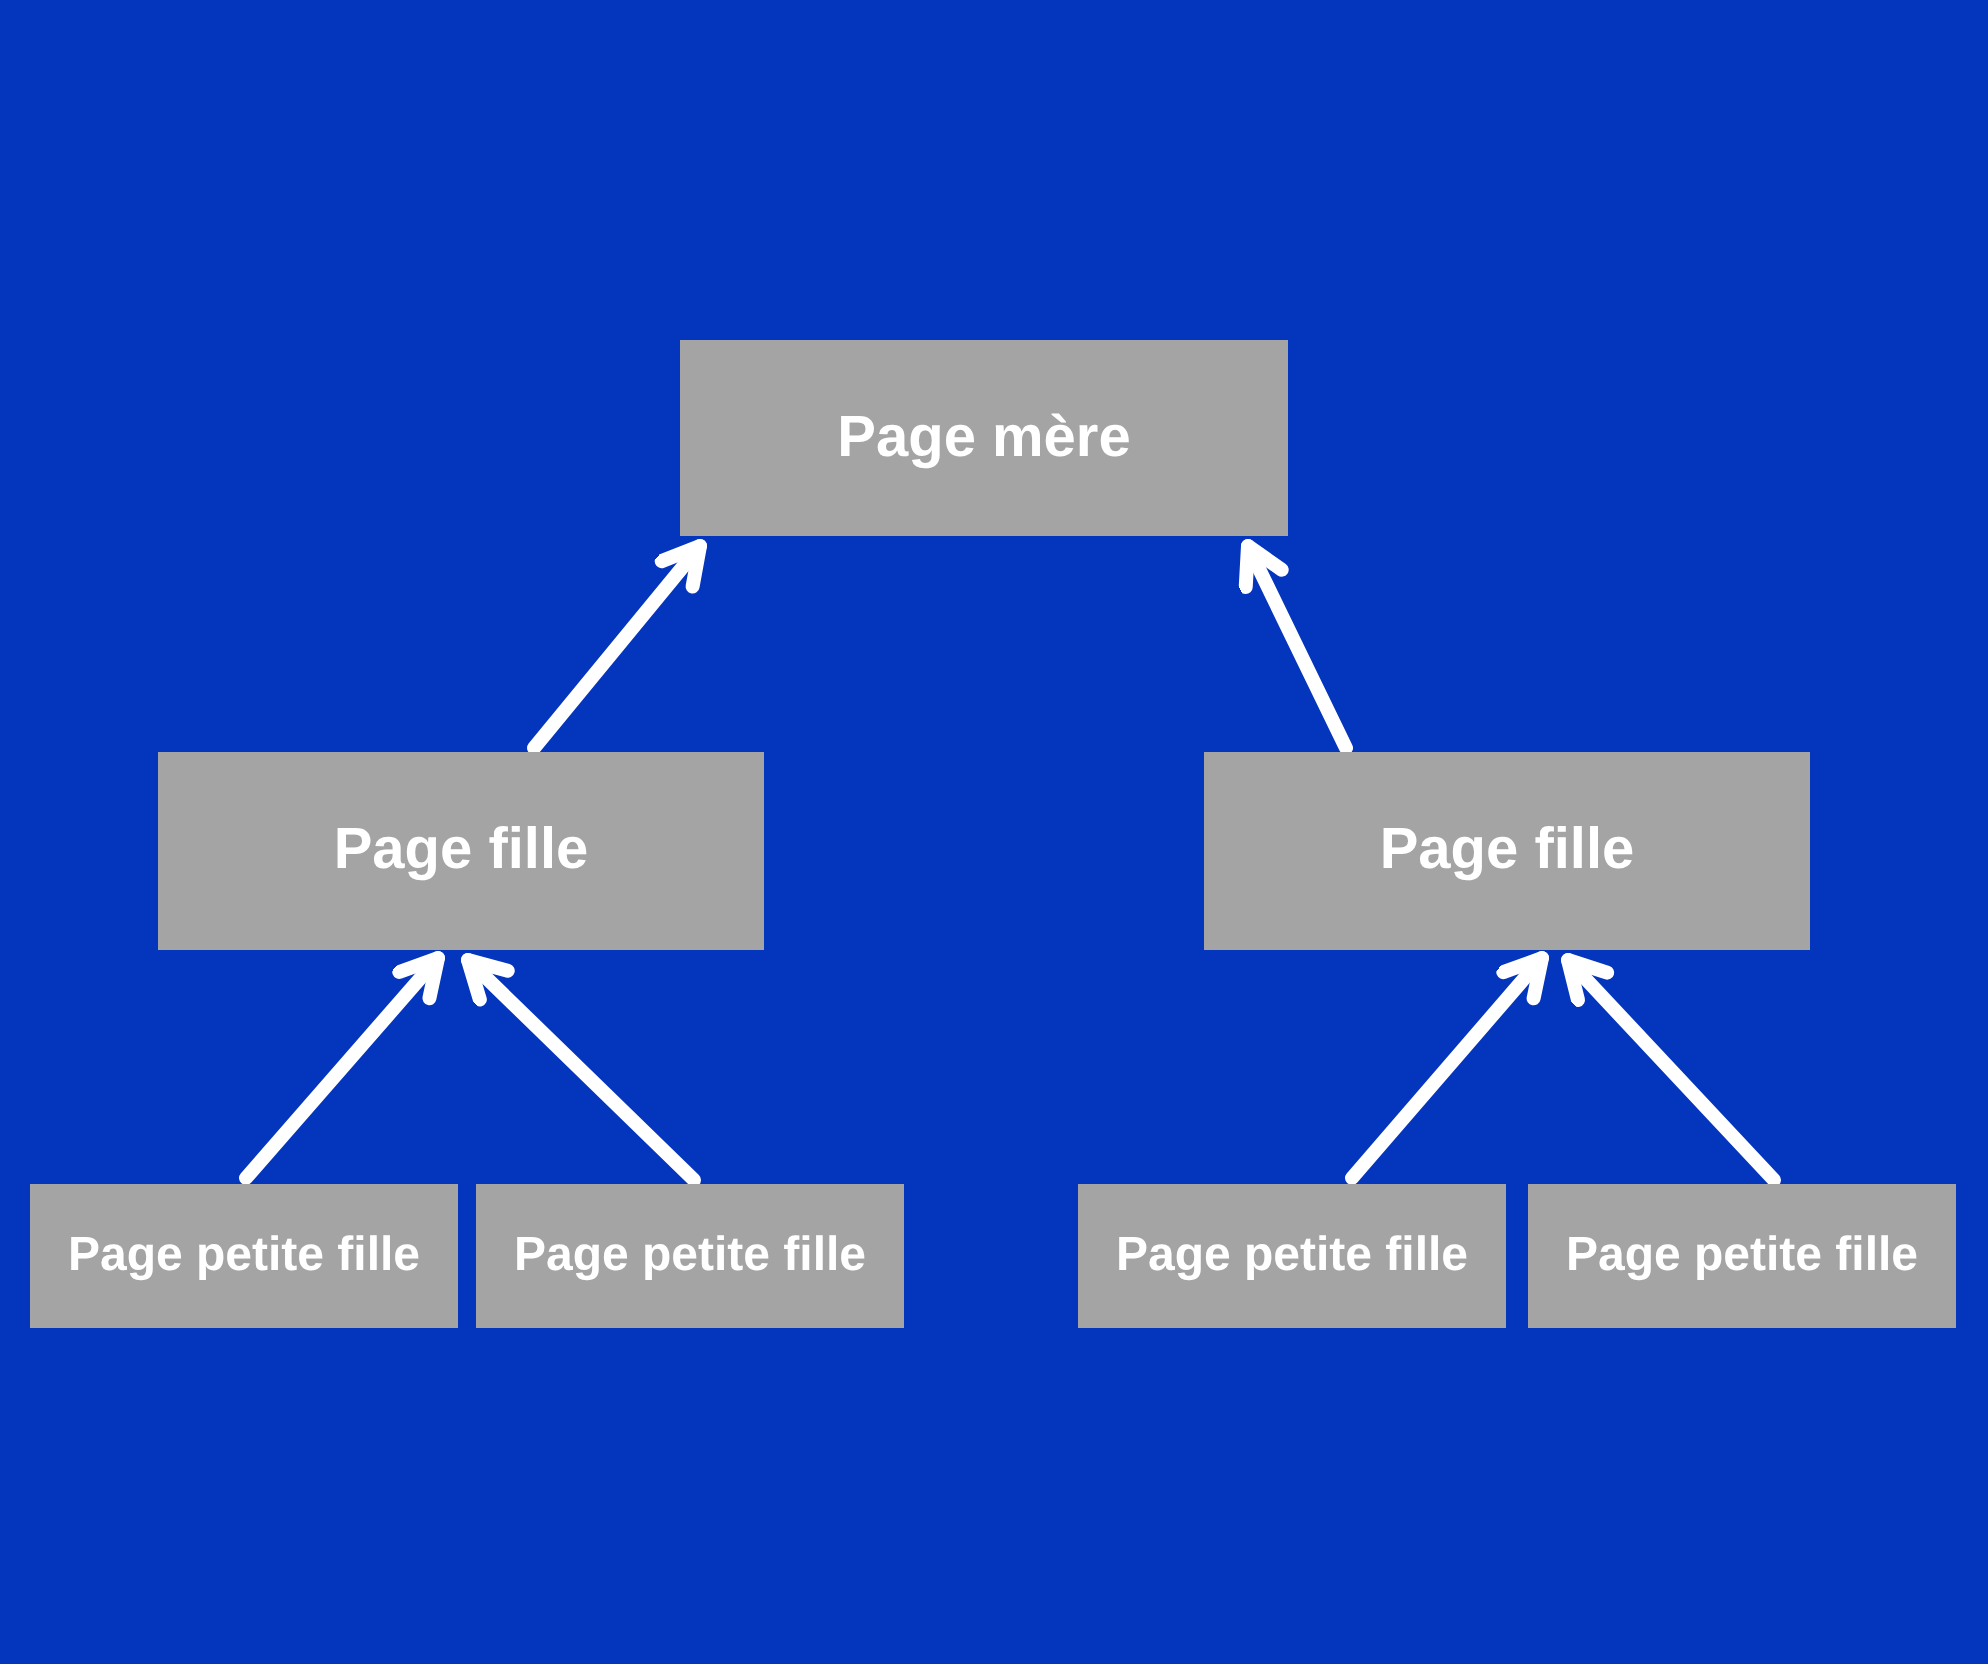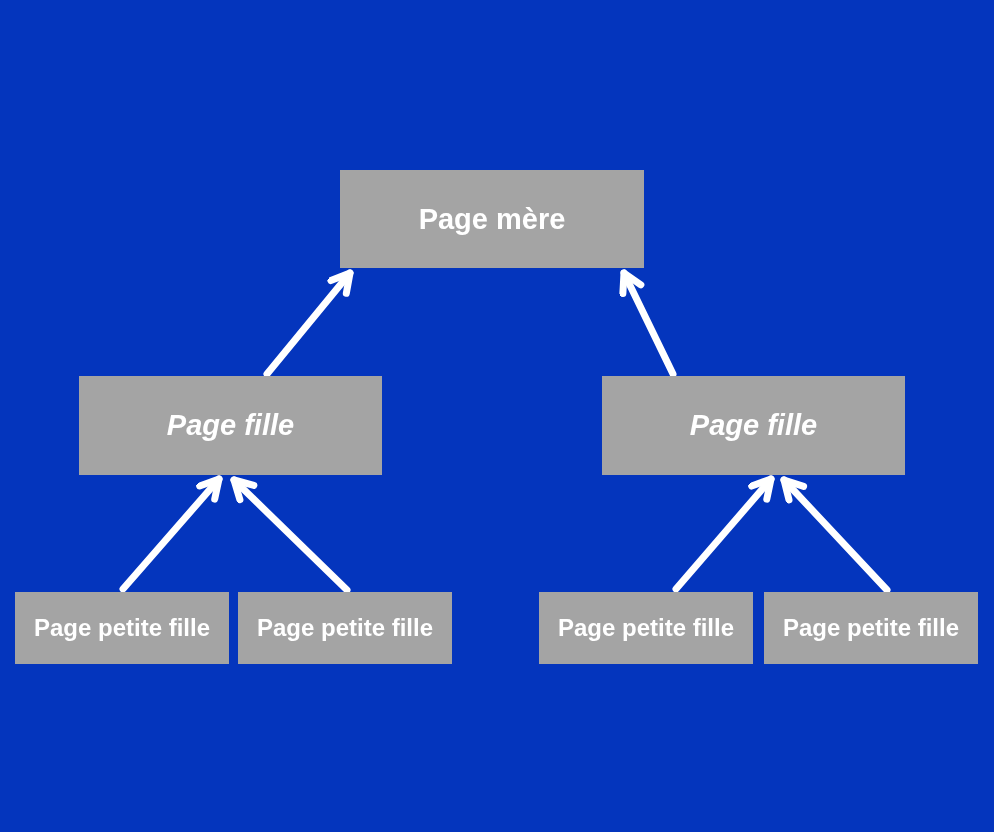--- a/index.html
+++ b/index.html
@@ -28,21 +28,21 @@
     background: var(--node-fill, #A4A4A4);
     color: var(--node-text, #FFFFFF);
     display: flex;
     align-items: center;
     justify-content: center;
     font-weight: 700;
     text-align: right;
     white-space: nowrap;
   }
   .lvl1 { font-size: 29px; }
-  .lvl2 { font-size: 29px; font-style: italic; }
+  .lvl2 { font-size: 29px; }
   .lvl3 { font-size: 24px; }
 
   .node-mere          { left: 340px; top: 170px; width: 304px; height: 98px; }
   .node-fille-left    { left:  79px; top: 376px; width: 303px; height: 99px; }
   .node-fille-right   { left: 602px; top: 376px; width: 303px; height: 99px; }
   .node-petite-1      { left:  15px; top: 592px; width: 214px; height: 72px; }
   .node-petite-2      { left: 238px; top: 592px; width: 214px; height: 72px; }
   .node-petite-3      { left: 539px; top: 592px; width: 214px; height: 72px; }
   .node-petite-4      { left: 764px; top: 592px; width: 214px; height: 72px; }
 

